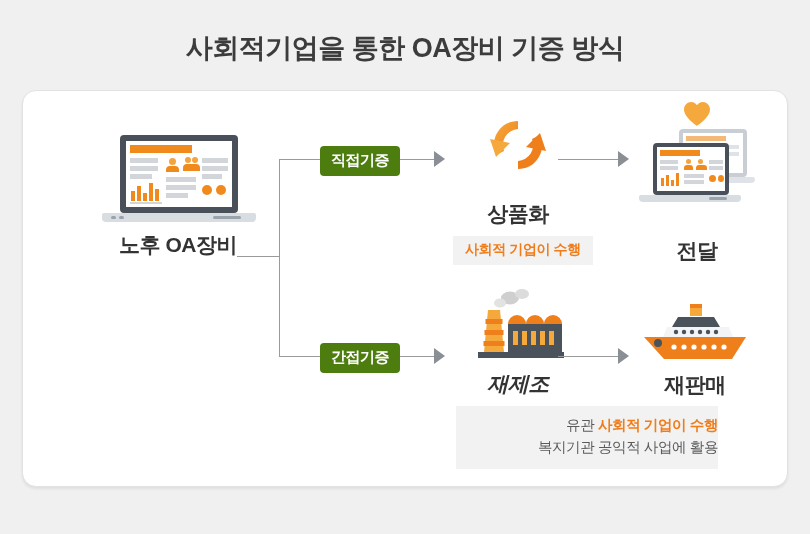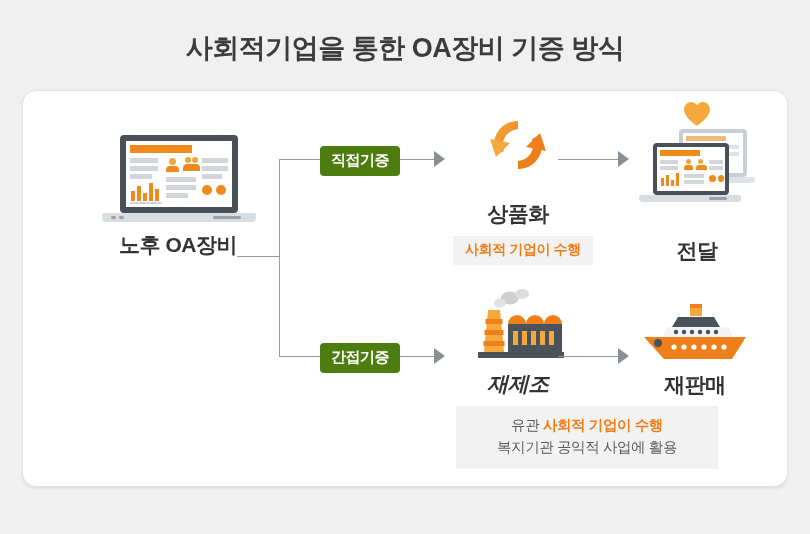--- a/index.html
+++ b/index.html
@@ -359,20 +359,20 @@
         <circle cx="44" cy="46" r="2.6" fill="#ffffff"></circle>
         <circle cx="54" cy="46" r="2.6" fill="#ffffff"></circle>
         <circle cx="64" cy="46" r="2.6" fill="#ffffff"></circle>
         <circle cx="74" cy="46" r="2.6" fill="#ffffff"></circle>
         <circle cx="84" cy="46" r="2.6" fill="#ffffff"></circle>
       </svg>
     </div>
     <div class="node-label" style="margin-top:4px;">재판매</div>
   </div>
 
-  <div id="bottom-note" style="left:433px; top:315px;">
+  <div id="bottom-note" style="left:433px; top:315px;text-align:right;">
     <div class="line1">
       <span>유관 </span><b>사회적 기업이 수행</b>
     </div>
     <div class="line2">복지기관 공익적 사업에 활용</div>
   </div>
 
 </div>
 
 </body></html>

